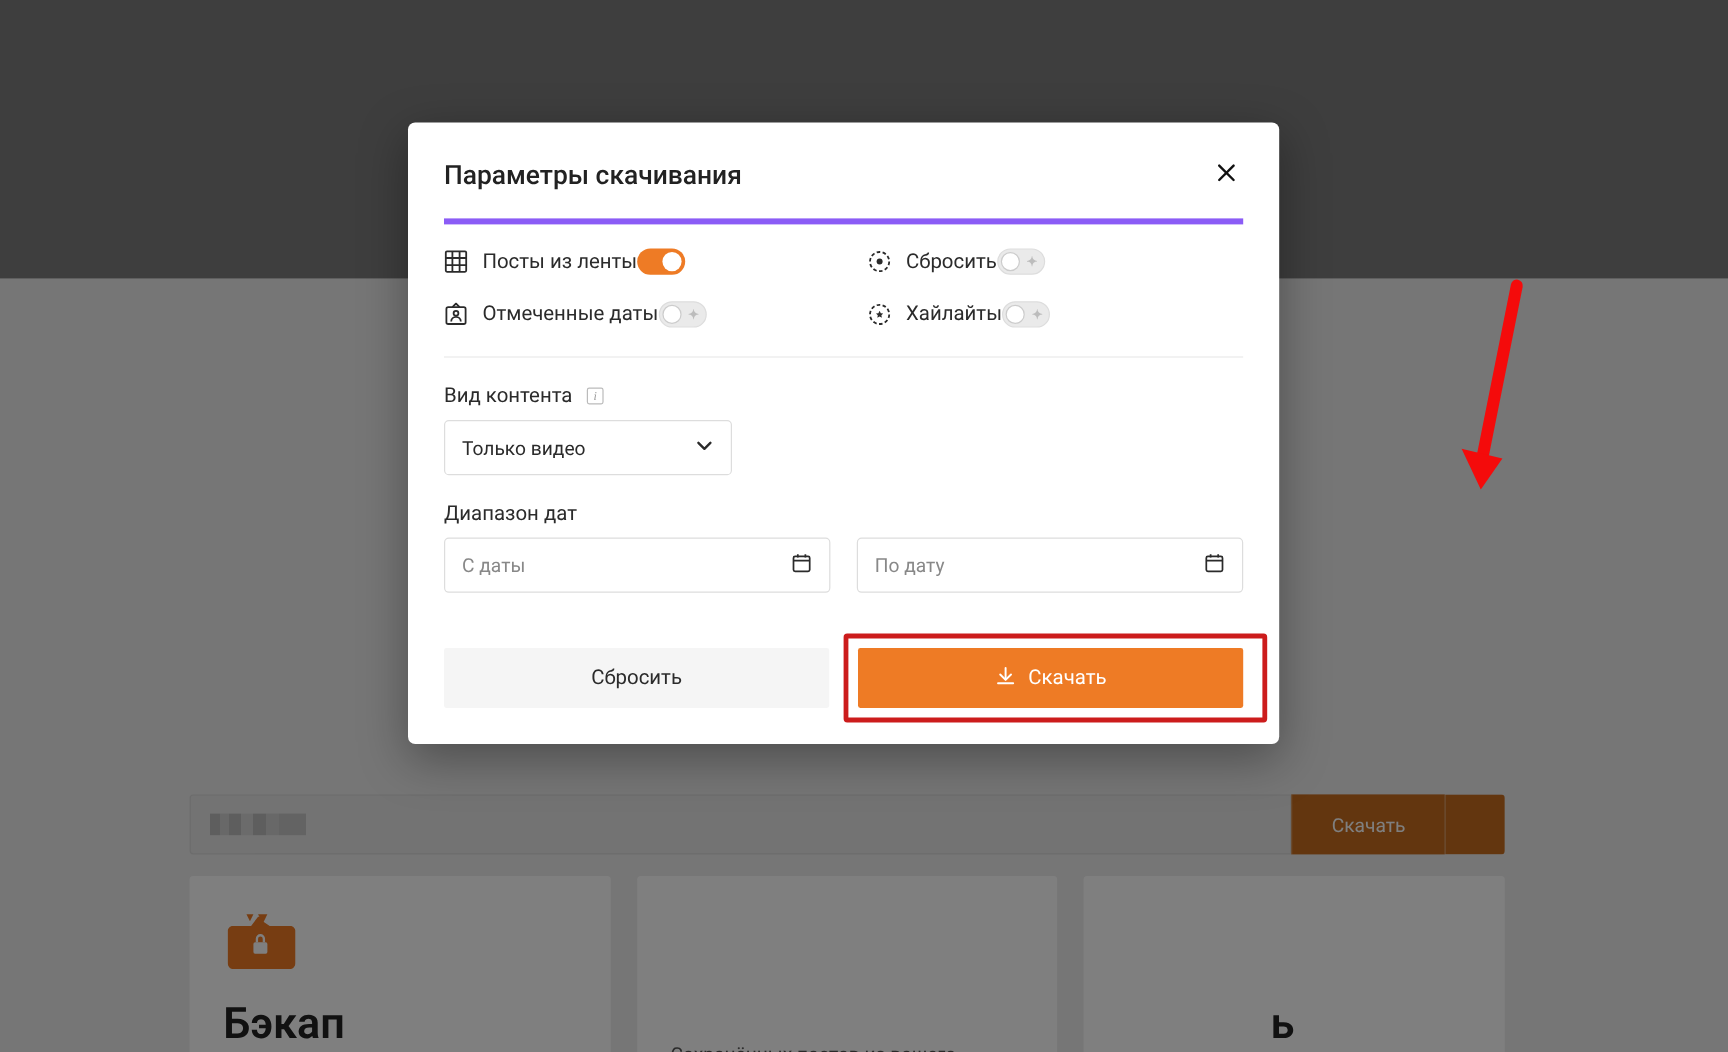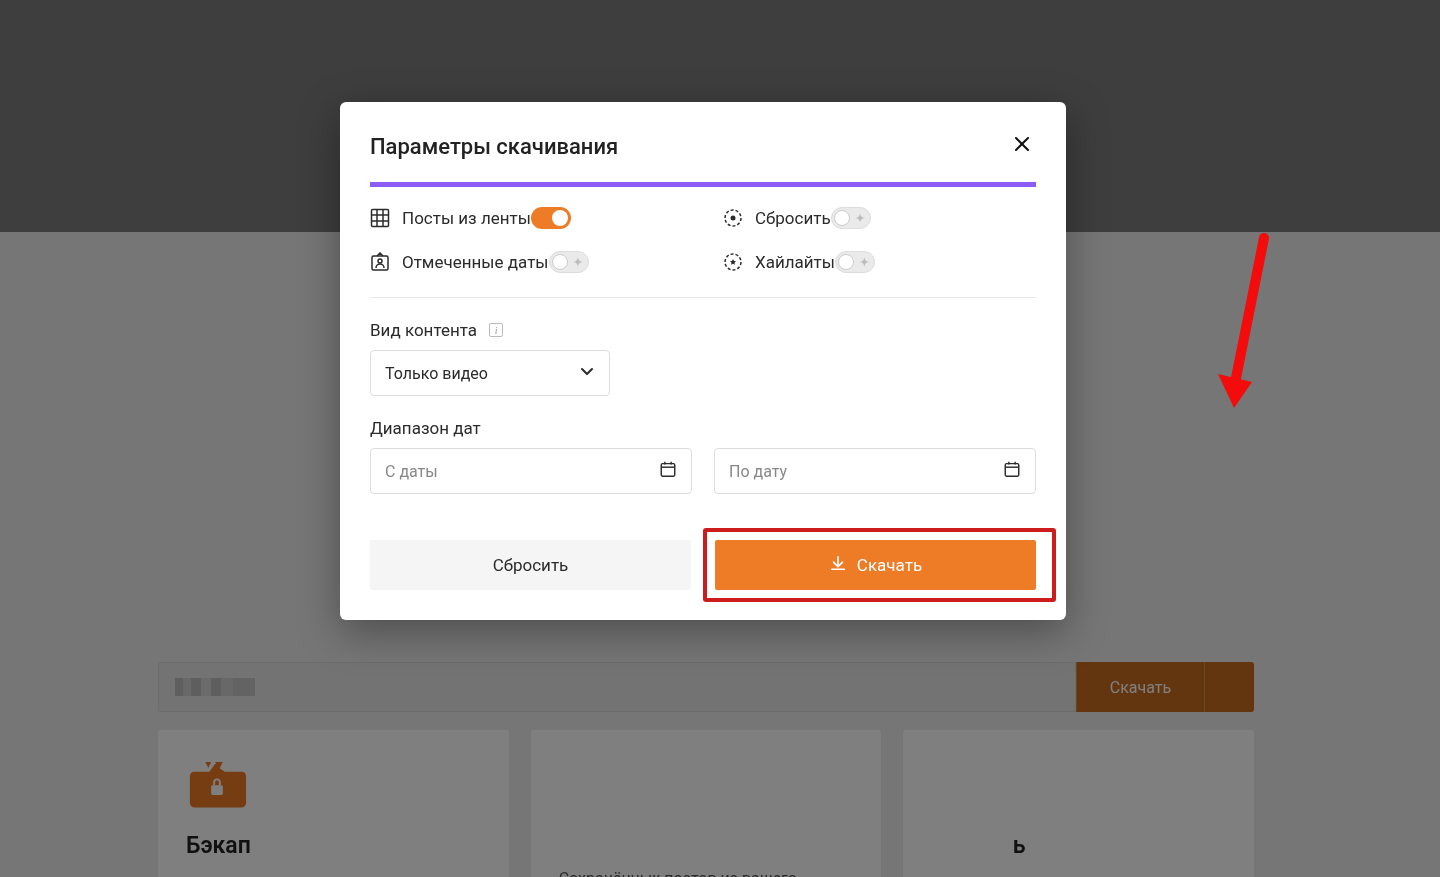--- a/index.html
+++ b/index.html
@@ -11,21 +11,21 @@
     .bg-hero-text { position: absolute; top: 248px; left: 50%; transform: translateX(-50%); width: 800px; text-align: center; color: #2a2a2a; font-size: 28px; font-weight: 600; white-space: nowrap; }
     .bg-search-row { position: absolute; top: 430px; left: 158px; right: 186px; height: 50px; display: flex; gap: 0; }
     .bg-search-input { flex: 1; background: #e6e6e6; border: 1px solid #d8d8d8; border-radius: 3px 0 0 3px; padding: 0 16px; display: flex; align-items: center; }
     .bg-pixel { width: 80px; height: 18px; background: linear-gradient(90deg,#bdbdbd 0 10%,#d0d0d0 10% 20%,#bdbdbd 20% 32%,#d6d6d6 32% 45%,#bdbdbd 45% 58%,#d0d0d0 58% 72%,#c6c6c6 72% 100%); filter: blur(.5px); }
     .bg-download-btn { width: 128px; background: #c76d1f; color: #fff; display: flex; align-items: center; justify-content: center; font-size: 16px; border-left: 1px solid rgba(255,255,255,0.2); }
     .bg-settings-btn { width: 50px; background: #c76d1f; display: flex; align-items: center; justify-content: center; border-radius: 0 3px 3px 0; border-left: 1px solid rgba(255,255,255,0.25); }
 
     .bg-cards { position: absolute; top: 498px; left: 158px; right: 186px; display: flex; gap: 22px; }
     .bg-card { flex: 1; background: #fff; border-radius: 3px; padding: 30px 28px 34px 28px; min-height: 244px; }
     .bg-card-icon { width: 62px; height: 48px; margin-bottom: 24px; color: #ee7b25; }
-    .bg-card-title { font-size: 23px; font-weight: 600; color: #222; margin-bottom: 12px; }
+    .bg-card-title { font-size: 36px; font-weight: 600; color: #222; margin-bottom: 12px; }
     .bg-card-desc { font-size: 16px; color: #555; line-height: 1.4; }
 
     
     .overlay { position: absolute; inset: 0; background: rgba(0,0,0,0.5); }
 
     
     .modal { position: absolute; top: 102px; left: 340px; width: 726px; background: #fff; border-radius: 6px; box-shadow: 0 12px 40px rgba(0,0,0,0.35); padding: 30px 30px 30px 30px; }
     .modal-header { display: flex; align-items: center; justify-content: space-between; padding-bottom: 22px; border-bottom: 5px solid #8b5cf6; }
     .modal-title { font-size: 22px; color: #222; font-weight: 500; }
     .close-x { width: 28px; height: 28px; display: flex; align-items: center; justify-content: center; cursor: pointer; color: #111; }

